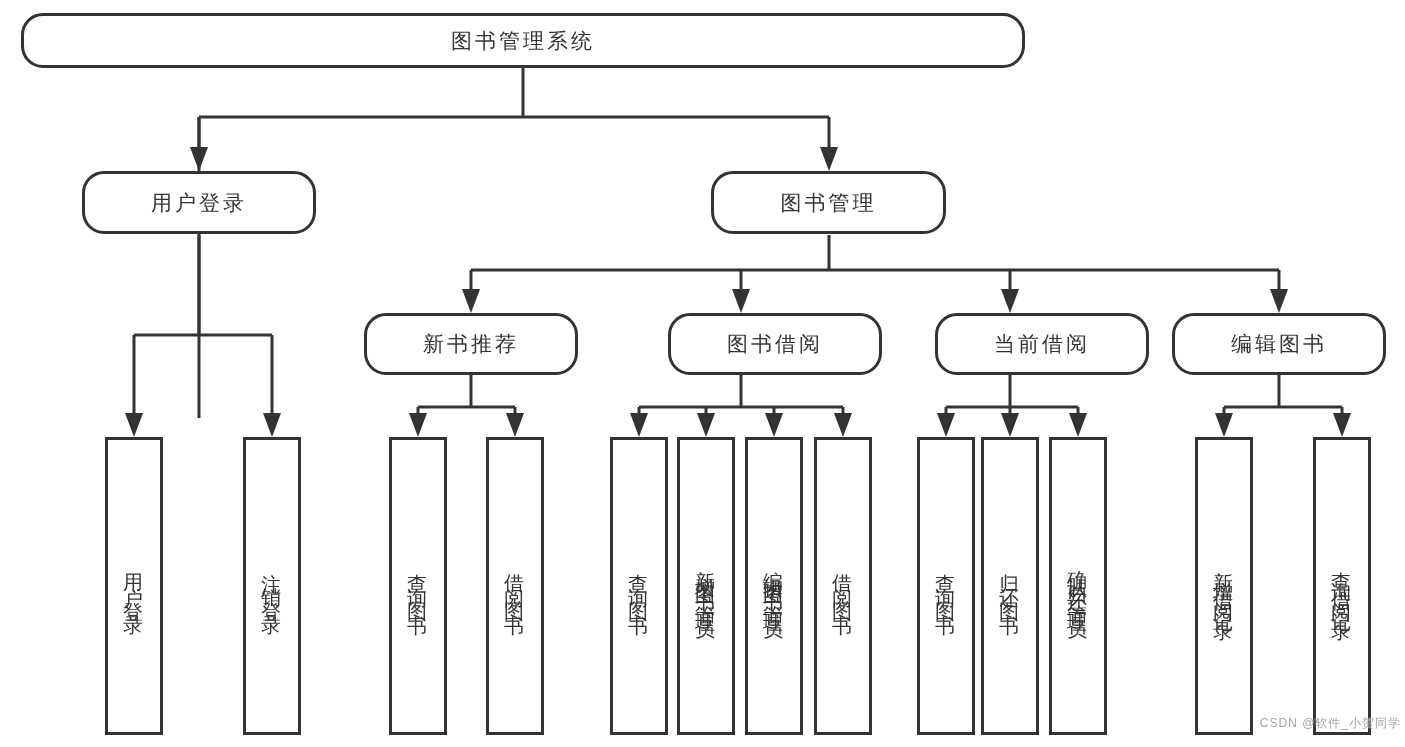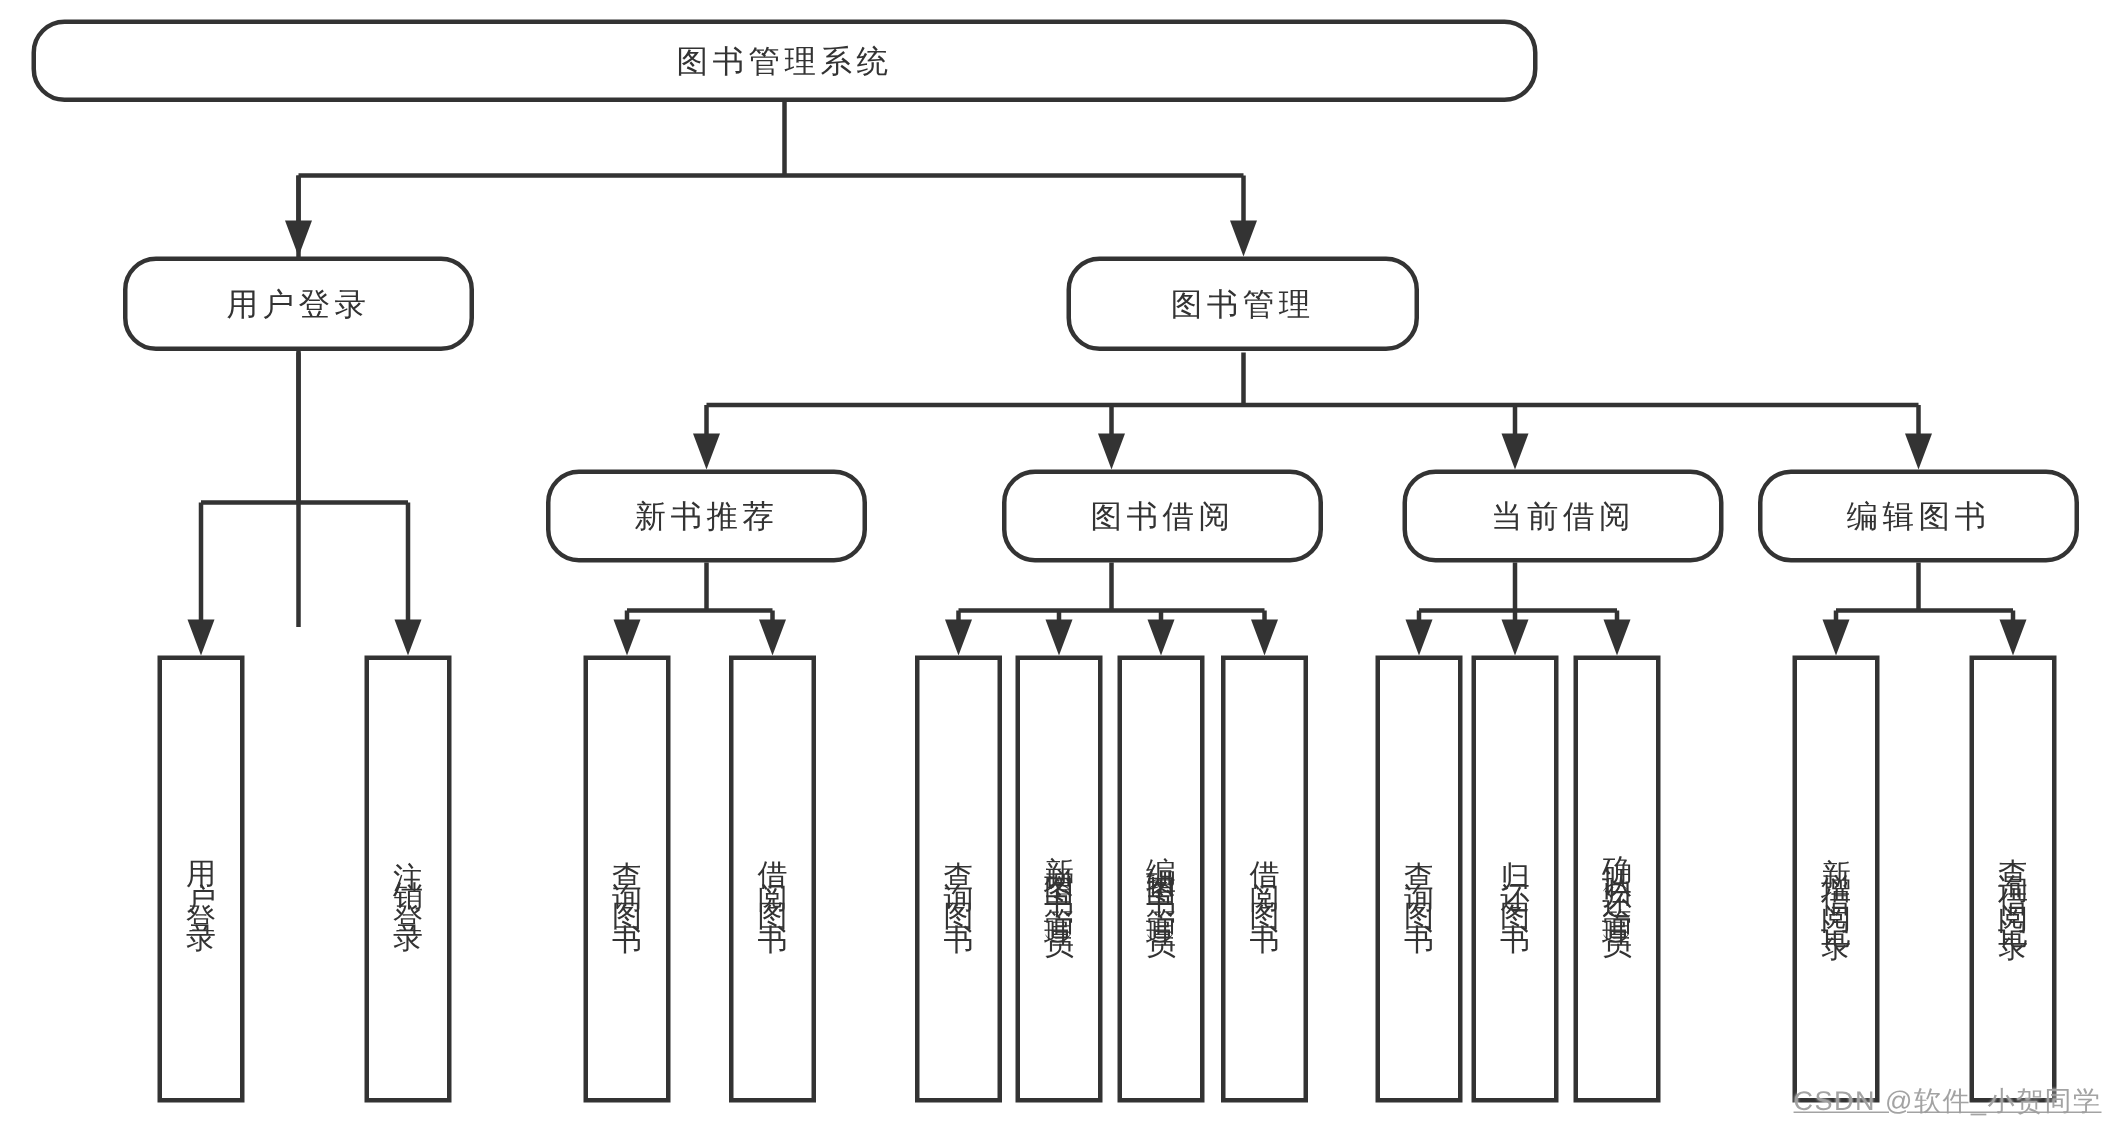--- a/index.html
+++ b/index.html
@@ -49,27 +49,26 @@
   #leaf-add-books           { left:677px; }
   #leaf-edit-books          { left:745px; }
   #leaf-borrow-books-2      { left:814px; }
   #leaf-query-books-3       { left:917px; }
   #leaf-return-books        { left:981px; }
   #leaf-confirm-return      { left:1049px; }
   #leaf-add-borrow-record   { left:1195px; }
   #leaf-query-borrow-record { left:1313px; }
   #watermark {
     position:absolute;
-    right:4px; bottom:1px;
-    font-size:18px;
+    right:4px; bottom:15px;
+    font-size:12px;
     letter-spacing:1px;
     color:rgba(158,158,158,0.95);
     z-index:5;
     text-shadow:0 0 2px #ffffff;
-    text-decoration:underline;
   }
 </style>
 </head>
 <body>
 
 <div id="canvas">
 
   <svg id="connectors" viewBox="0 0 1405 747" xmlns="http://www.w3.org/2000/svg">
     <g stroke="#333333" stroke-width="3" fill="none">
       <path d="M523 68 V117 M199 117 H829 M199 117 V418 M829 117 V155"></path>

